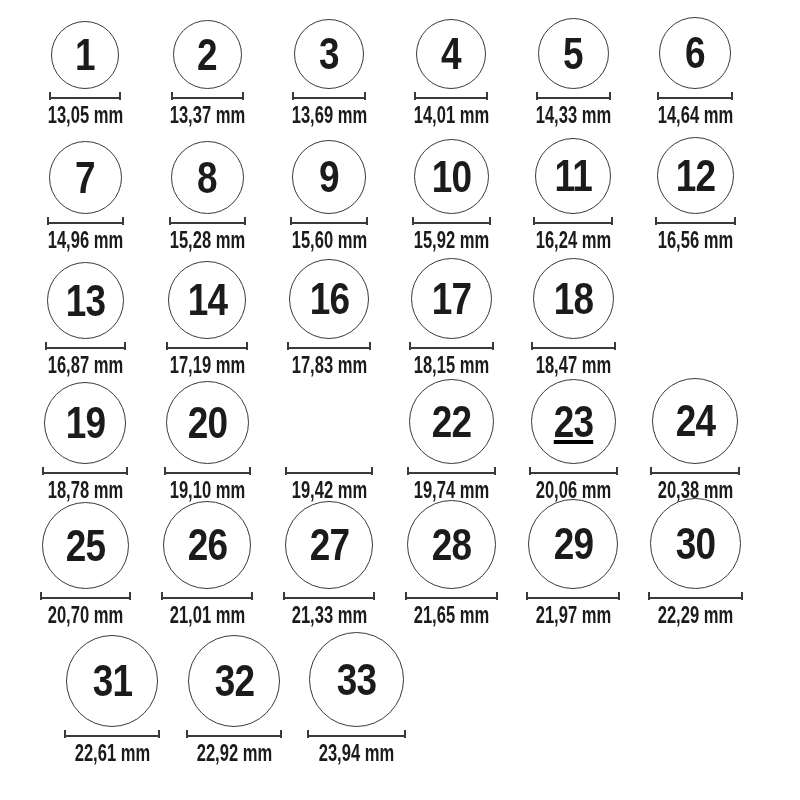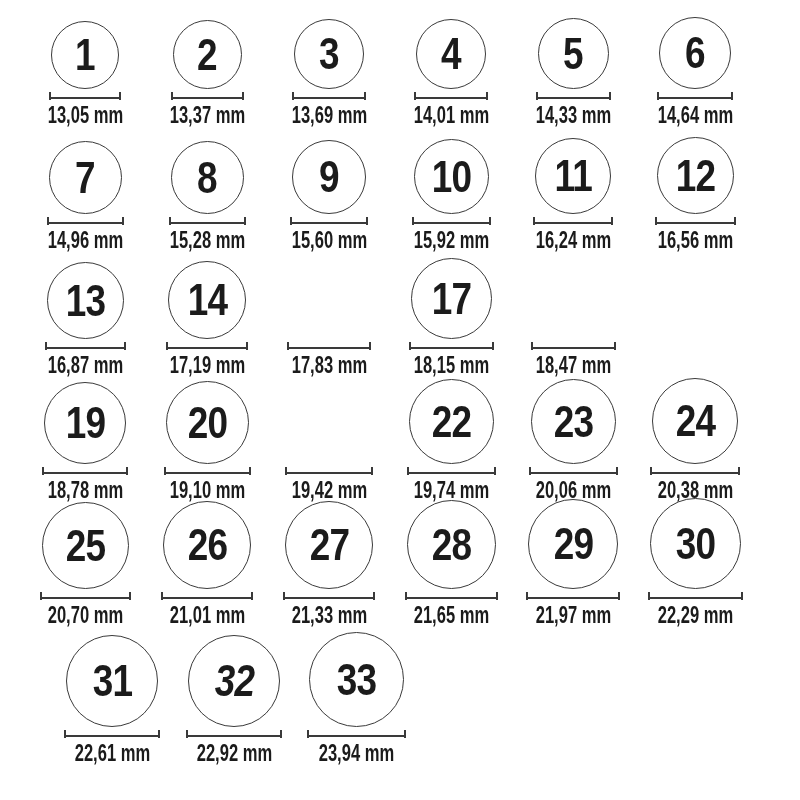--- a/index.html
+++ b/index.html
@@ -205,35 +205,41 @@
       <div class="cell">
         <div class="circle" style="width: 78px; height: 78px;">
           <span class="num">14</span>
         </div>
         <div class="mline" style="width: 82px;">
           <i class="bar"></i>
         </div>
         <div class="mlabel">17,19 mm</div>
       </div>
       <div class="cell">
+        <div class="circle" style="width: 80px; height: 80px;">
+          <span class="num">16</span>
+        </div>
         <div class="mline" style="width: 84px;">
           <i class="bar"></i>
         </div>
         <div class="mlabel">17,83 mm</div>
       </div>
       <div class="cell">
         <div class="circle" style="width: 81px; height: 81px;">
           <span class="num">17</span>
         </div>
         <div class="mline" style="width: 85px;">
           <i class="bar"></i>
         </div>
         <div class="mlabel">18,15 mm</div>
       </div>
       <div class="cell">
+        <div class="circle" style="width: 81px; height: 81px;">
+          <span class="num">18</span>
+        </div>
         <div class="mline" style="width: 85px;">
           <i class="bar"></i>
         </div>
         <div class="mlabel">18,47 mm</div>
       </div>
     </div>
     <div class="row">
       <div class="cell">
         <div class="circle" style="width: 82px; height: 82px;">
           <span class="num">19</span>
@@ -261,21 +267,21 @@
       <div class="cell">
         <div class="circle" style="width: 85px; height: 85px;">
           <span class="num">22</span>
         </div>
         <div class="mline" style="width: 89px;">
           <i class="bar"></i>
         </div>
         <div class="mlabel">19,74 mm</div>
       </div>
       <div class="cell">
-        <div class="circle" style="width: 85px; height: 85px;">
+        <div class="circle" style="width: 85px; height: 85px; text-decoration: underline;">
           <span class="num">23</span>
         </div>
         <div class="mline" style="width: 89px;">
           <i class="bar"></i>
         </div>
         <div class="mlabel">20,06 mm</div>
       </div>
       <div class="cell">
         <div class="circle" style="width: 86px; height: 86px;">
           <span class="num">24</span>
@@ -346,21 +352,21 @@
       <div class="cell">
         <div class="circle" style="width: 92px; height: 92px;">
           <span class="num">31</span>
         </div>
         <div class="mline" style="width: 96px;">
           <i class="bar"></i>
         </div>
         <div class="mlabel">22,61 mm</div>
       </div>
       <div class="cell">
-        <div class="circle" style="width: 92px; height: 92px; font-style: italic;">
+        <div class="circle" style="width: 92px; height: 92px;">
           <span class="num">32</span>
         </div>
         <div class="mline" style="width: 96px;">
           <i class="bar"></i>
         </div>
         <div class="mlabel">22,92 mm</div>
       </div>
       <div class="cell">
         <div class="circle" style="width: 95px; height: 95px;">
           <span class="num">33</span>

